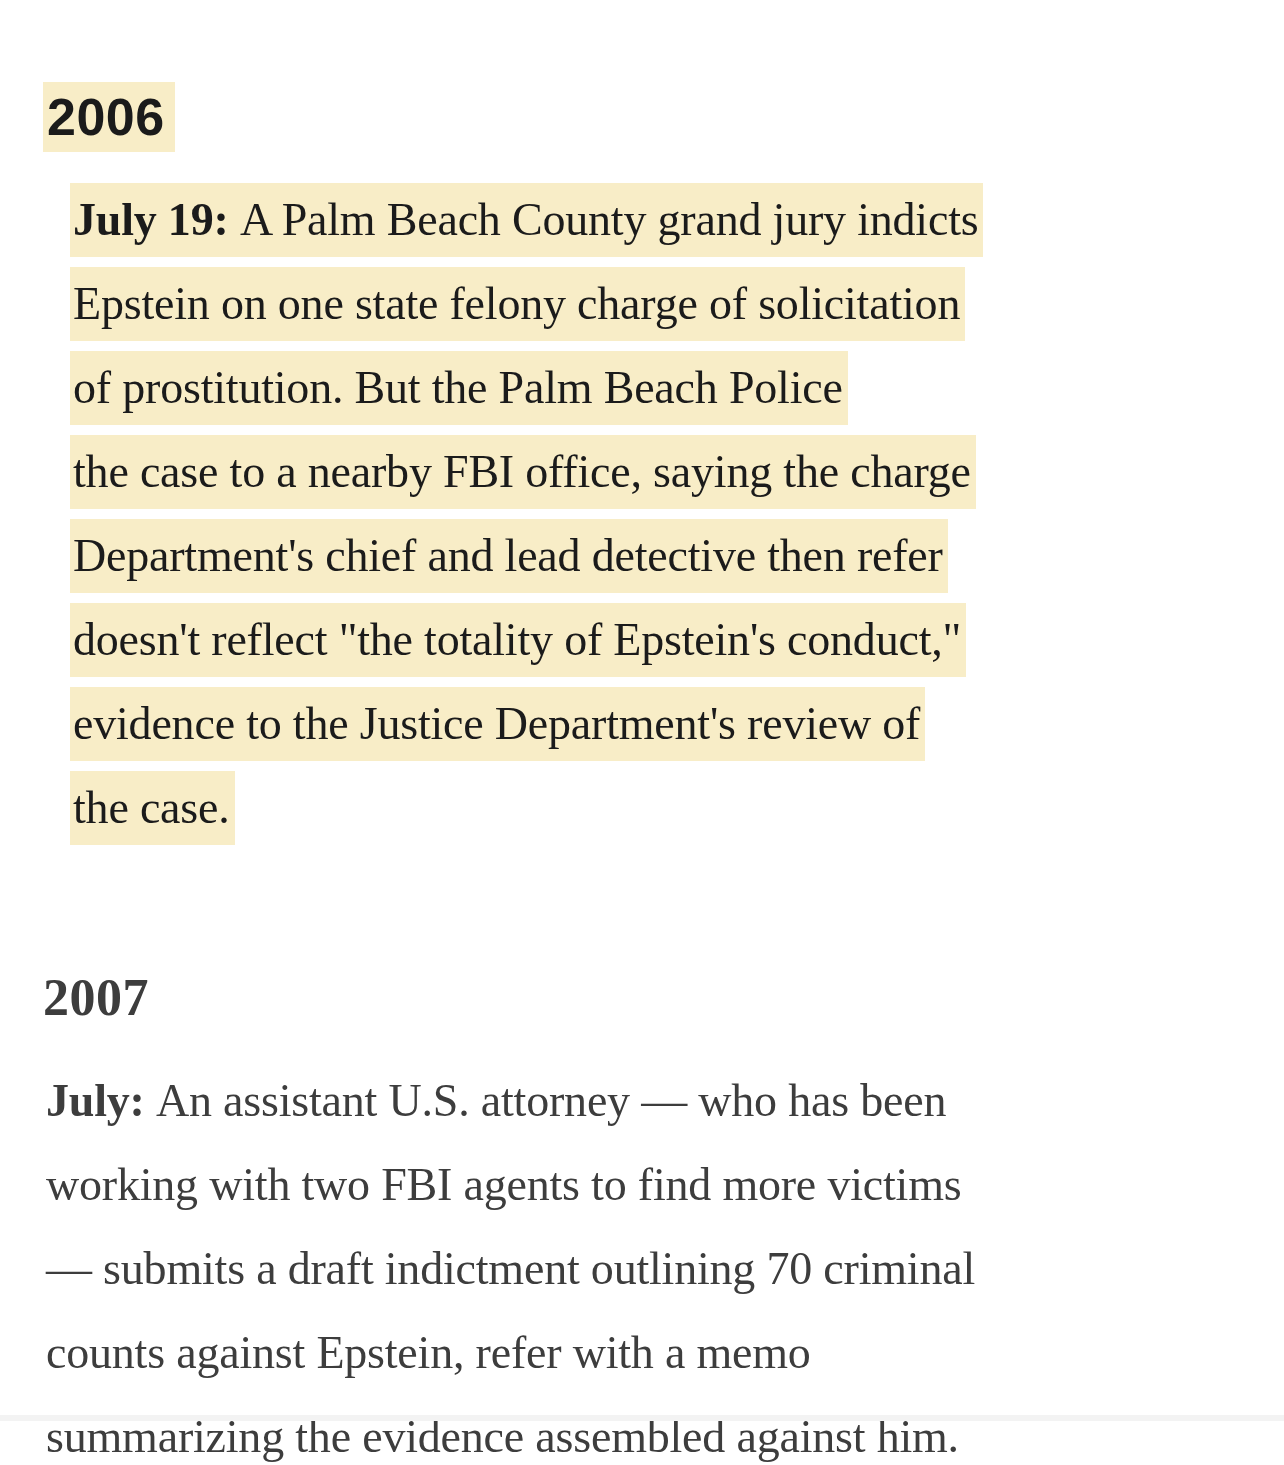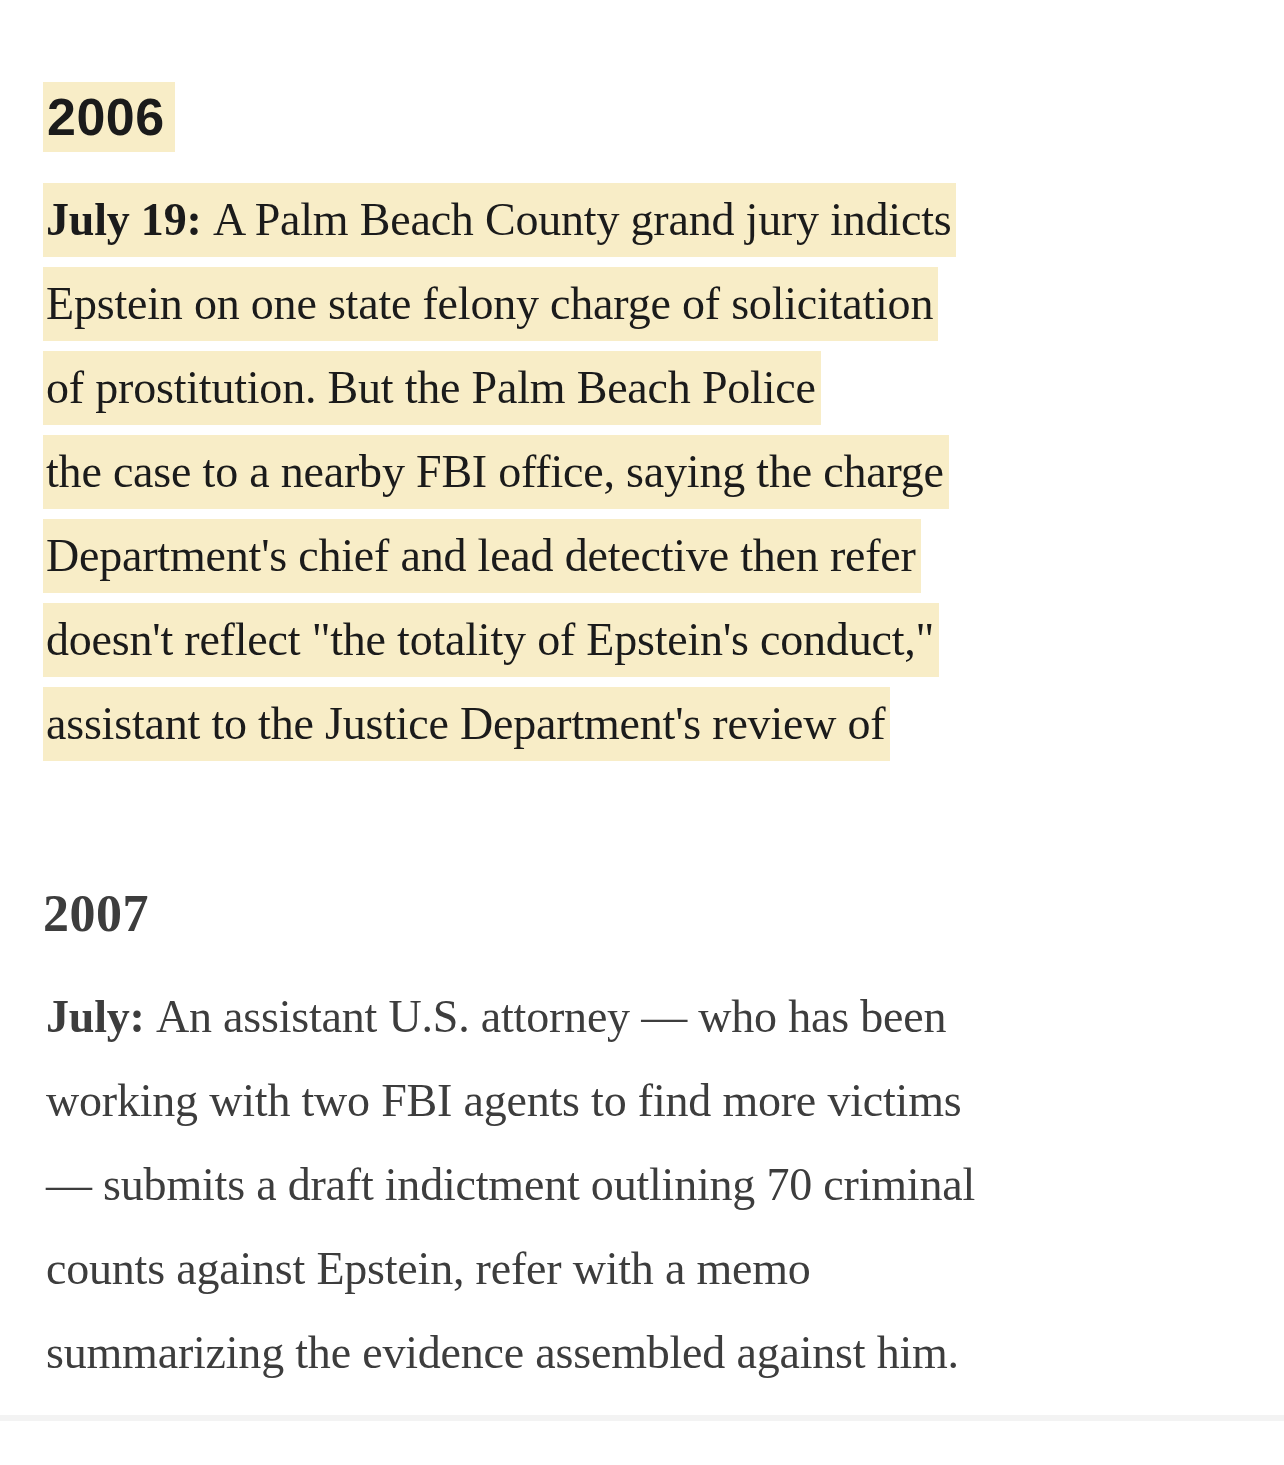--- a/index.html
+++ b/index.html
@@ -31,21 +31,21 @@
 
   .para { margin-top: 31px; }
   .line { white-space: nowrap; line-height: 74px; }
   .line .txt {
     display: inline-block;
     line-height: 74px;
     font-size: 46px;
     letter-spacing: -0.2px;
     padding: 0 5px 0 3px;
   }
-  .para.highlighted .txt { background: var(--hl); color: var(--ink-dark); }
+  .para.highlighted .txt { background: var(--hl); color: var(--ink-dark); margin-left: 27px; }
   .para.plain .txt { color: var(--ink-mid); }
   .line b { font-weight: bold; }
 
   .bottom-bar {
     position: absolute;
     left: 0;
     top: 1415px;
     width: 100%;
     height: 6px;
     background: var(--divider);
@@ -59,21 +59,22 @@
 
     <h2 class="year-heading h-2006"><span class="year-mark">2006</span></h2>
 
     <div class="para highlighted">
         <div class="line"><span class="txt"><b>July 19: </b>A Palm Beach County grand jury indicts</span></div>
         <div class="line"><span class="txt">Epstein on one state felony charge of solicitation</span></div>
         <div class="line"><span class="txt">of prostitution. But the Palm Beach Police</span></div>
         <div class="line"><span class="txt">the case to a nearby FBI office, saying the charge</span></div>
         <div class="line"><span class="txt">Department's chief and lead detective then refer</span></div>
         <div class="line"><span class="txt">doesn't reflect "the totality of Epstein's conduct,"</span></div>
-        <div class="line"><span class="txt">assistant to the Justice Department's review of</span></div>
+        <div class="line"><span class="txt">evidence to the Justice Department's review of</span></div>
+        <div class="line"><span class="txt">the case.</span></div>
       </div>
 
     <h2 class="year-heading h-2007">2007</h2>
 
     <div class="para plain">
         <div class="line"><span class="txt"><b>July: </b>An assistant U.S. attorney — who has been</span></div>
         <div class="line"><span class="txt">working with two FBI agents to find more victims</span></div>
         <div class="line"><span class="txt">— submits a draft indictment outlining 70 criminal</span></div>
         <div class="line"><span class="txt">counts against Epstein, refer with a memo</span></div>
         <div class="line"><span class="txt">summarizing the evidence assembled against him.</span></div>

